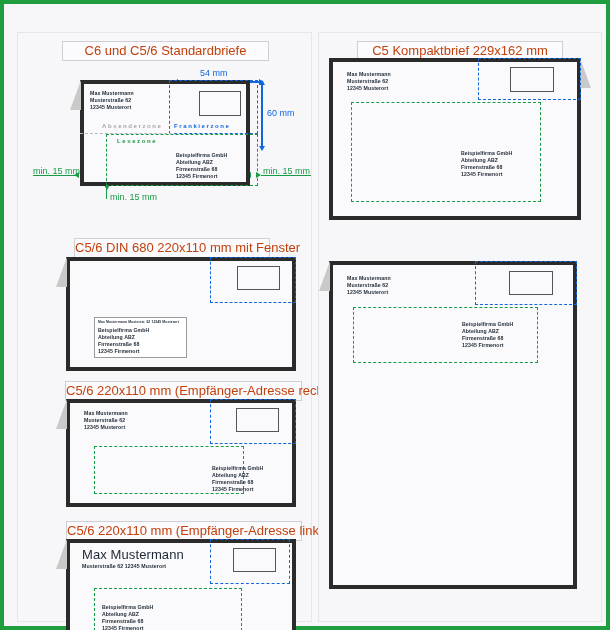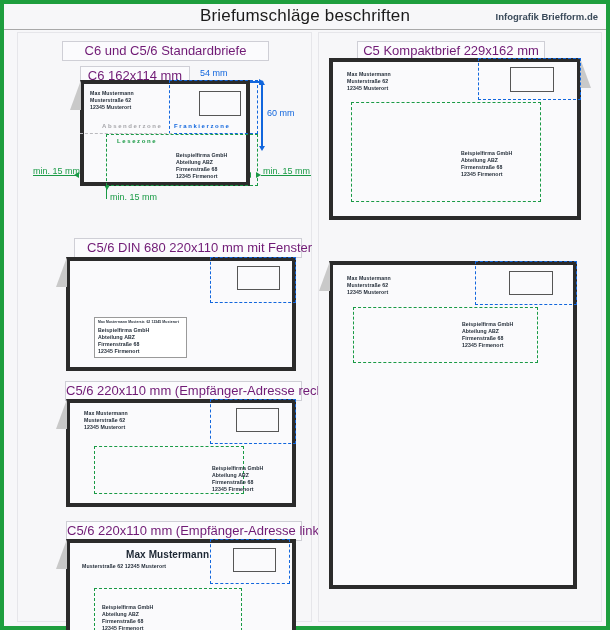--- a/index.html
+++ b/index.html
@@ -34,21 +34,21 @@
   
   .col{position:absolute;top:28px;background:#f7f7f9;box-sizing:border-box;}
   .col-left{left:13px;width:295px;height:590px;border:1px solid #e6e6ea;}
   .col-right{left:314px;width:284px;height:590px;border:1px solid #e6e6ea;}
 
   
   .chip{
     position:absolute;
     background:#fbfbfd;
     border:1px solid #cfcfd6;
-    font-size:12px;color:#701a75;
+    font-size:12px;color:#c2410c;
     text-align:center;
     line-height:16px;
     height:18px;
     box-sizing:border-box;
     white-space:nowrap;
   }
   .chip.big{font-size:13px;height:20px;line-height:18px;}
 
   
   .env{
@@ -98,21 +98,21 @@
   }
 
   
   .addr{
     position:absolute;
     font-size:5.2px;line-height:7px;
     color:#1d2733;font-weight:bold;
     white-space:pre-line;
     letter-spacing:.1px;
   }
-  .addr.big{font-size:10px;line-height:11px;font-weight:bold;margin-left:44px;}
+  .addr.big{font-size:13px;line-height:11px;font-weight:normal;}
   .addr.tiny{font-size:3.4px;line-height:5px;}
 
   
   .zlabel{
     position:absolute;font-size:6px;letter-spacing:1.6px;
     font-weight:bold;white-space:nowrap;
   }
   .zl-abs{color:#a6a6aa;}
   .zl-frank{color:#1166dd;}
   .zl-lese{color:#199a45;}
@@ -131,30 +131,25 @@
   .gar-l{border-top:3.5px solid transparent;border-bottom:3.5px solid transparent;border-right:5px solid #199a45;}
   .gar-r{border-top:3.5px solid transparent;border-bottom:3.5px solid transparent;border-left:5px solid #199a45;}
   .gar-u{border-left:3.5px solid transparent;border-right:3.5px solid transparent;border-bottom:5px solid #199a45;}
   .gar-d{border-left:3.5px solid transparent;border-right:3.5px solid transparent;border-top:5px solid #199a45;}
 </style>
 </head>
 <body>
 
 <div class="frame">
 
-  <div class="titlebar">
-    <div class="title">Briefumschläge beschriften</div>
-    <div class="brand">Infografik Briefform.de</div>
-  </div>
 
   <div class="col col-left">
 
     <div class="chip big" style="left:44px;top:8px;width:207px;">C6 und C5/6 Standardbriefe</div>
 
-    <div class="chip big" style="left:62px;top:33px;width:110px;">C6 162x114 mm</div>
 
     <div class="dimline" style="left:159px;top:48px;width:84px;height:2px;"></div>
     <div class="arrow ar-l" style="left:155px;top:45.5px;"></div>
     <div class="arrow ar-r" style="left:241px;top:45.5px;"></div>
     <div class="dimlabel" style="left:182px;top:35px;">54 mm</div>
 
     <div class="dimline" style="left:243px;top:51px;width:2px;height:65px;"></div>
     <div class="arrow ar-u" style="left:240.5px;top:47px;"></div>
     <div class="arrow ar-d" style="left:240.5px;top:113px;"></div>
     <div class="dimlabel" style="left:249px;top:75px;">60 mm</div>
@@ -186,21 +181,21 @@
 12345 Musterort</div>
       <div class="addr" style="left:92px;top:68px;">Beispielfirma GmbH
 Abteilung ABZ
 Firmenstraße 68
 12345 Firmenort</div>
       <div class="zlabel zl-abs" style="left:18px;top:39px;">Absenderzone</div>
       <div class="zlabel zl-frank" style="left:90px;top:39px;">Frankierzone</div>
       <div class="zlabel zl-lese" style="left:33px;top:54px;">Lesezone</div>
     </div>
 
-    <div class="chip big" style="left:56px;top:205px;width:228px;padding-left:12px;">C5/6 DIN 680 220x110 mm mit Fenster</div>
+    <div class="chip big" style="left:56px;top:205px;width:196px;">C5/6 DIN 680 220x110 mm mit Fenster</div>
     <div class="env" style="left:48px;top:224px;width:230px;height:114px;">
       <div class="flap flap-tl" style="left:-14px;top:-4px;"></div>
       <div class="frank" style="left:140px;top:-4px;width:86px;height:46px;"></div>
       <div class="stamp" style="left:167px;top:5px;width:43px;height:24px;"></div>
       <div class="window" style="left:24px;top:56px;width:93px;height:41px;">
         <div class="addr tiny" style="left:3px;top:2px;">Max Mustermann Musterstr. 62 12345 Musterort</div>
         <div class="addr" style="left:3px;top:9px;">Beispielfirma GmbH
 Abteilung ABZ
 Firmenstraße 68
 12345 Firmenort</div>
@@ -232,21 +227,21 @@
       <div class="addr" style="left:12px;top:20px;">Musterstraße 62 12345 Musterort</div>
       <div class="addr" style="left:32px;top:61px;">Beispielfirma GmbH
 Abteilung ABZ
 Firmenstraße 68
 12345 Firmenort</div>
     </div>
   </div>
 
   <div class="col col-right">
 
-    <div class="chip big" style="left:38px;top:8px;width:188px;">C5 Kompaktbrief 229x162 mm</div>
+    <div class="chip big" style="left:38px;top:8px;width:206px;">C5 Kompaktbrief 229x162 mm</div>
     <div class="env" style="left:10px;top:25px;width:252px;height:162px;">
       <div class="flap flap-tr" style="right:-14px;top:-4px;"></div>
       <div class="frank" style="left:145px;top:-4px;width:103px;height:42px;"></div>
       <div class="stamp" style="left:177px;top:5px;width:44px;height:25px;"></div>
       <div class="read" style="left:18px;top:40px;width:190px;height:100px;"></div>
       <div class="addr" style="left:14px;top:9px;">Max Mustermann
 Musterstraße 62
 12345 Musterort</div>
       <div class="addr" style="left:128px;top:88px;">Beispielfirma GmbH
 Abteilung ABZ

